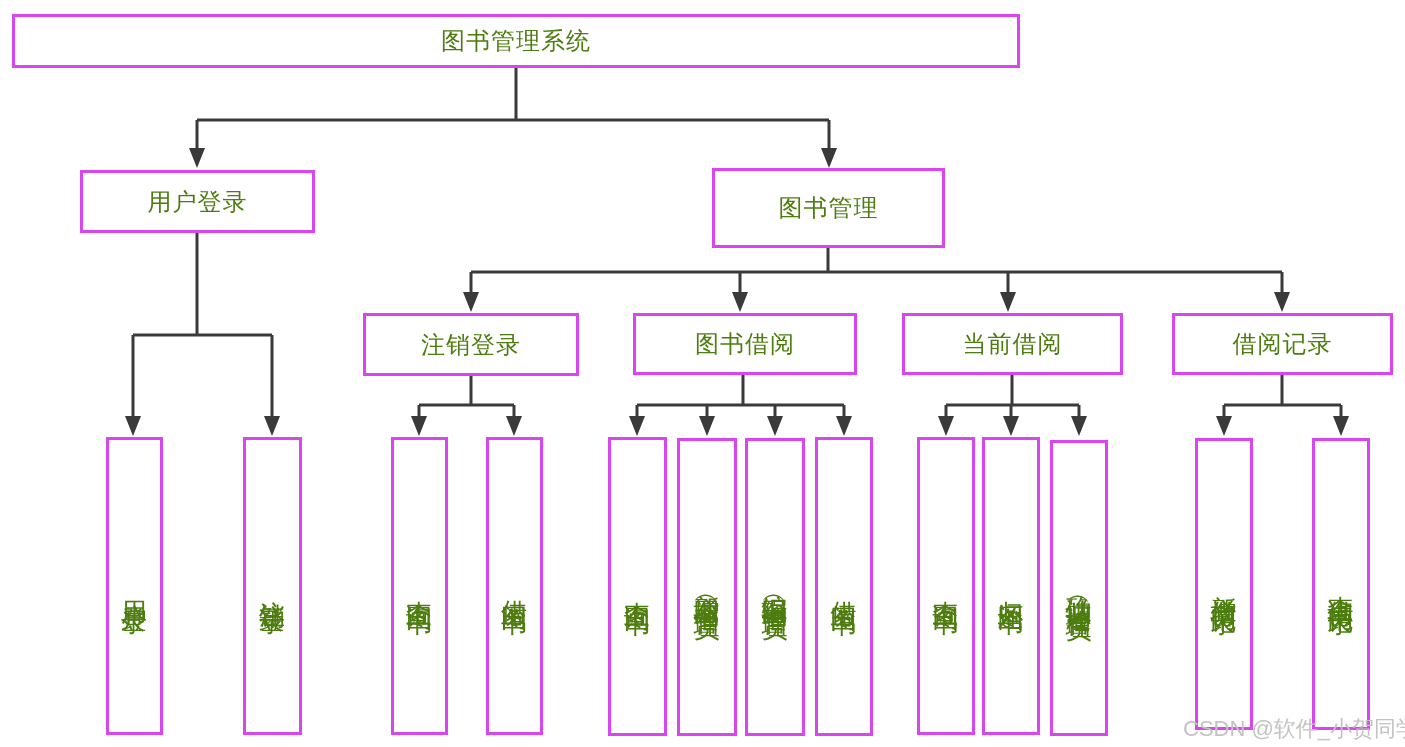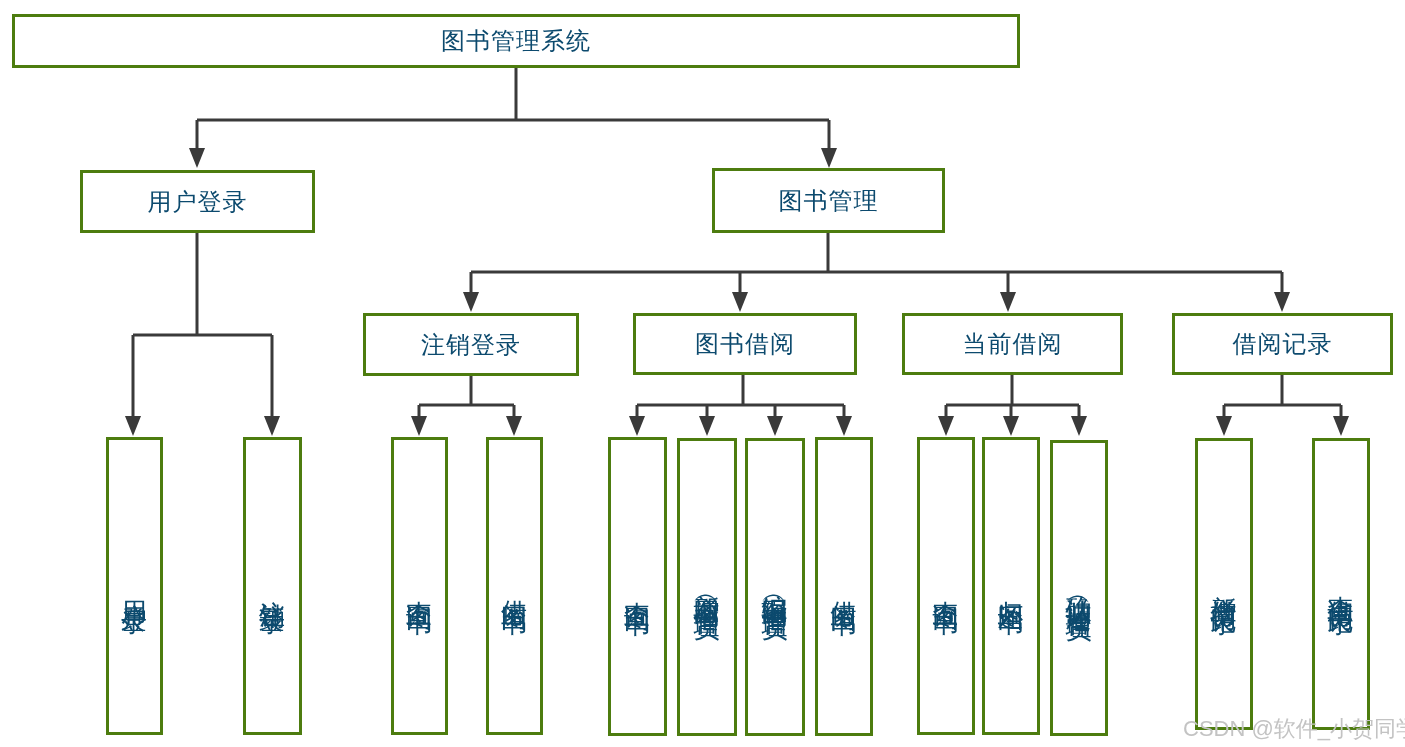--- a/index.html
+++ b/index.html
@@ -12,27 +12,27 @@
     overflow: hidden;
   }
   #wires {
     position: absolute;
     left: 0; top: 0;
     z-index: 1;
   }
   .box {
     position: absolute;
     box-sizing: border-box;
-    border: 3px solid #4d7c0f;
+    border: 3px solid #d946ef;
     background: #ffffff;
     display: flex;
     align-items: center;
     justify-content: center;
     z-index: 2;
-    color: #0c4a6e;
+    color: #4d7c0f;
   }
   .hbox { font-size: 24px; letter-spacing: 1px; }
   .root-box { font-size: 24px; letter-spacing: 1px; }
   .vbox {
     writing-mode: vertical-rl;
     text-orientation: mixed;
     font-size: 26px;
     letter-spacing: 3px;
     line-height: 1;
   }
@@ -99,21 +99,21 @@
     </g>
   </svg>
 
   <div class="box root-box" style="left:12px; top:14px; width:1008px; height:54px;">
     <span>图书管理系统</span>
   </div>
 
   <div class="box hbox" style="left:80px; top:170px; width:235px; height:63px;">
     <span>用户登录</span>
   </div>
-  <div class="box hbox" style="left:712px; top:168px; width:233px; height:65px;">
+  <div class="box hbox" style="left:712px; top:168px; width:233px; height:80px;">
     <span>图书管理</span>
   </div>
 
   <div class="box vbox" style="left:106px; top:437px; width:57px; height:298px;">
     <span>用户登录</span>
   </div>
   <div class="box vbox" style="left:243px; top:437px; width:59px; height:298px;">
     <span>注销登录</span>
   </div>
 

